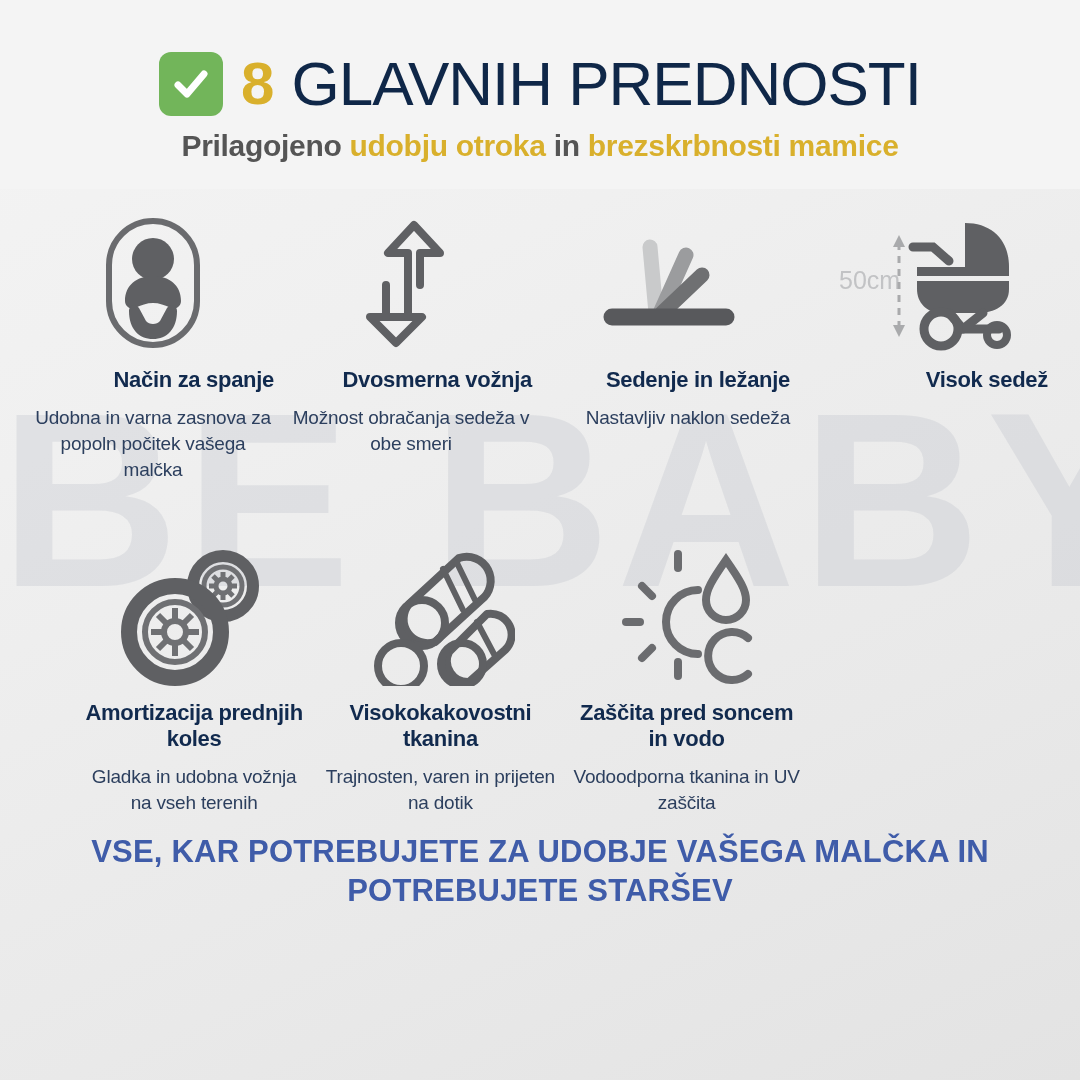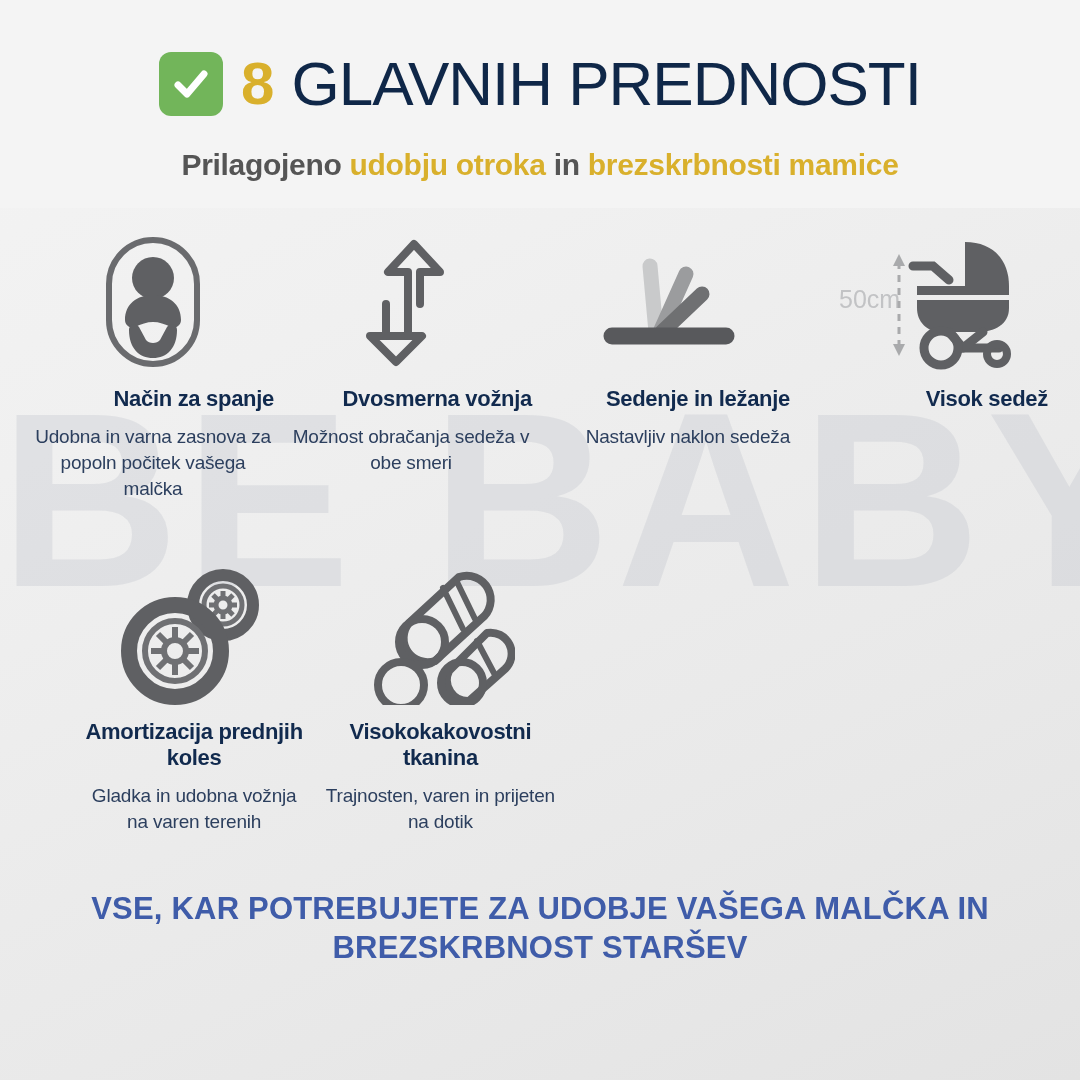--- a/index.html
+++ b/index.html
@@ -42,21 +42,21 @@
   .check-box svg{display:block;}
   .count{
     font-size:60px;font-weight:bold;color:#d9b02c;line-height:1;
     letter-spacing:-1px;
   }
   .title-main{
     font-size:62px;font-weight:normal;color:#0f2748;line-height:1;
     letter-spacing:-1px;
   }
   .subtitle{
-    margin-top:32px;text-align:center;
+    margin-top:13px;text-align:center;
     font-size:30px;font-weight:bold;color:#555555;
     letter-spacing:-0.3px;
   }
   .subtitle .gold{color:#d9b02c;}
   
   .grid{
     position:relative;z-index:2;
     display:grid;grid-template-columns:repeat(4,1fr);
     column-gap:0;row-gap:0;
     padding:24px 24px 0 24px;
@@ -77,21 +77,21 @@
   }
   .cell-desc{
     font-size:19px;font-weight:normal;color:#2c3f5e;
     text-align:center;line-height:1.38;letter-spacing:-0.2px;
   }
   .row2{padding-top:62px;margin-left:47px;}
   
   .footer{
     position:relative;z-index:3;
     text-align:center;
-    margin-top:55px;
+    margin-top:17px;
     font-size:31px;font-weight:bold;color:#3f5ca9;
     line-height:1.25;letter-spacing:0.2px;
     padding:0 80px;
   }
   .ic{display:block;}
 </style>
 </head>
 <body>
 
 <div class="poster">
@@ -217,21 +217,21 @@
             <line x1="32" y1="86" x2="43" y2="86"></line>
               <line x1="69" y1="86" x2="80" y2="86"></line>
             <line x1="39" y1="69" x2="47" y2="77"></line>
               <line x1="65" y1="95" x2="73" y2="103"></line>
             <line x1="73" y1="69" x2="65" y2="77"></line>
               <line x1="47" y1="95" x2="39" y2="103"></line>
           </g>
         </svg>
       </div>
       <div class="cell-title">Amortizacija prednjih koles</div>
-      <div class="cell-desc">Gladka in udobna vožnja na varen terenih</div>
+      <div class="cell-desc">Gladka in udobna vožnja na vseh terenih</div>
     </div>
 
     <div class="cell">
       <div class="icon-wrap">
         <svg class="ic" width="150" height="140" viewBox="0 0 150 140" aria-hidden="true">
           <g fill="none" stroke="#5f6063" stroke-width="8" stroke-linecap="round" stroke-linejoin="round">
 
             <path d="M44 58 L94 12 A24 24 0 0 1 116 54 L70 96 A24 24 0 0 1 44 58 Z"></path>
             <circle cx="57" cy="77" r="23"></circle>
             <line x1="78" y1="23" x2="98" y2="64" stroke-width="6"></line>
@@ -242,22 +242,44 @@
             <line x1="112" y1="76" x2="130" y2="110" stroke-width="6"></line>
 
             <circle cx="36" cy="120" r="23"></circle>
           </g>
         </svg>
       </div>
       <div class="cell-title">Visokokakovostni tkanina</div>
       <div class="cell-desc">Trajnosten, varen in prijeten na dotik</div>
     </div>
 
+    <div class="cell">
+      <div class="icon-wrap">
+        <svg class="ic" width="150" height="140" viewBox="0 0 150 140" aria-hidden="true">
+          <g fill="none" stroke="#6b6c6f" stroke-width="8" stroke-linecap="round">
+
+            <path d="M86 44 A32 32 0 1 0 86 108"></path>
+
+            <line x1="66" y1="8" x2="66" y2="22"></line>
+            <line x1="66" y1="130" x2="66" y2="116"></line>
+            <line x1="14" y1="76" x2="28" y2="76"></line>
+            <line x1="30" y1="40" x2="40" y2="50"></line>
+            <line x1="30" y1="112" x2="40" y2="102"></line>
+
+            <path d="M114 14 C100 34 94 44 94 54 A20 20 0 0 0 134 54 C134 44 128 34 114 14 Z"></path>
+
+            <path d="M136 92 A24 24 0 1 0 136 128"></path>
+          </g>
+        </svg>
+      </div>
+      <div class="cell-title">Zaščita pred soncem in vodo</div>
+      <div class="cell-desc">Vodoodporna tkanina in UV zaščita</div>
+    </div>
 
 
   </div>
 
   <div class="footer">
     <div>VSE, KAR POTREBUJETE ZA UDOBJE VAŠEGA MALČKA IN</div>
-    <div>BREZSKRBNOST STARŠEV</div>
+    <div>POTREBUJETE STARŠEV</div>
   </div>
 
 </div>
 
 </body></html>

